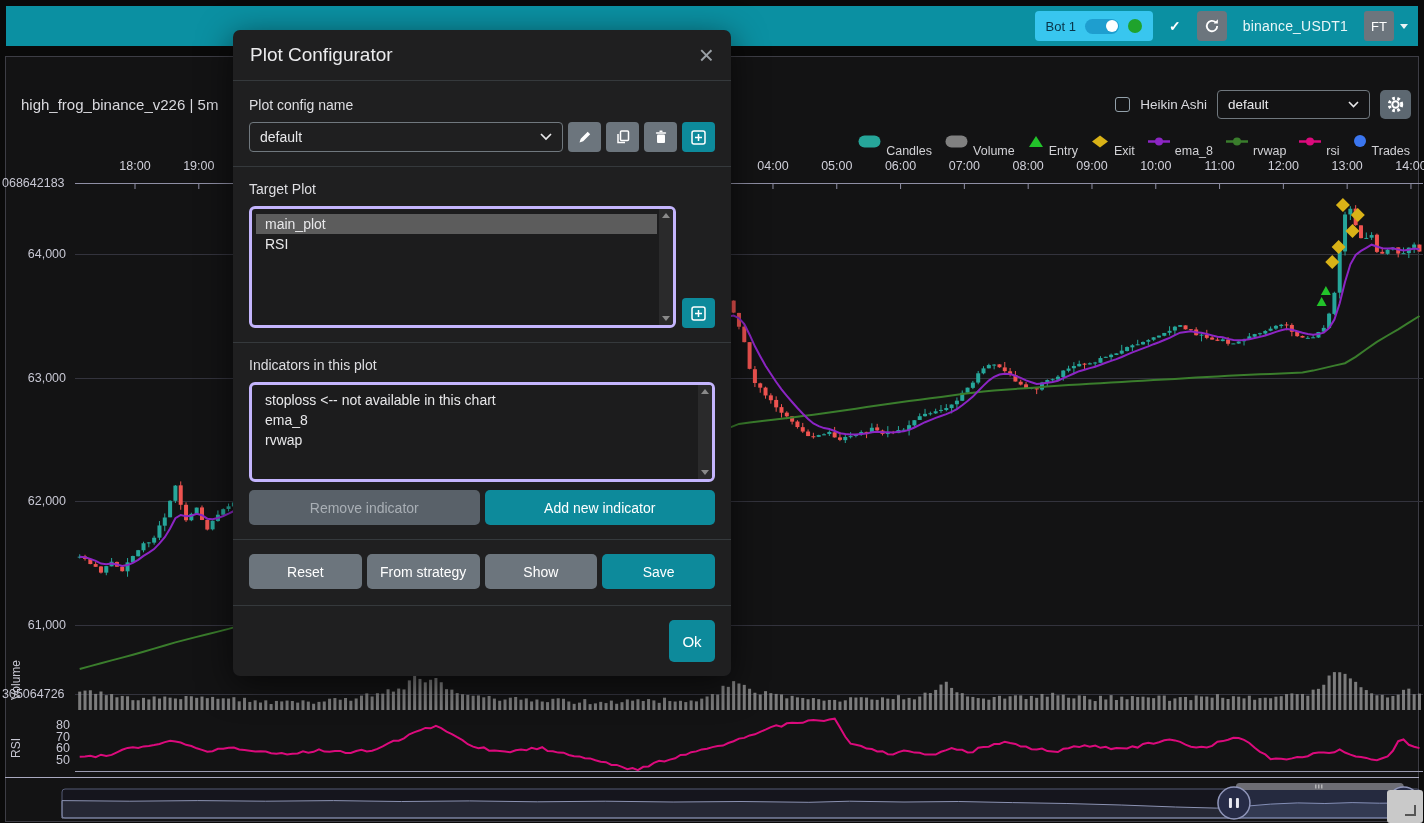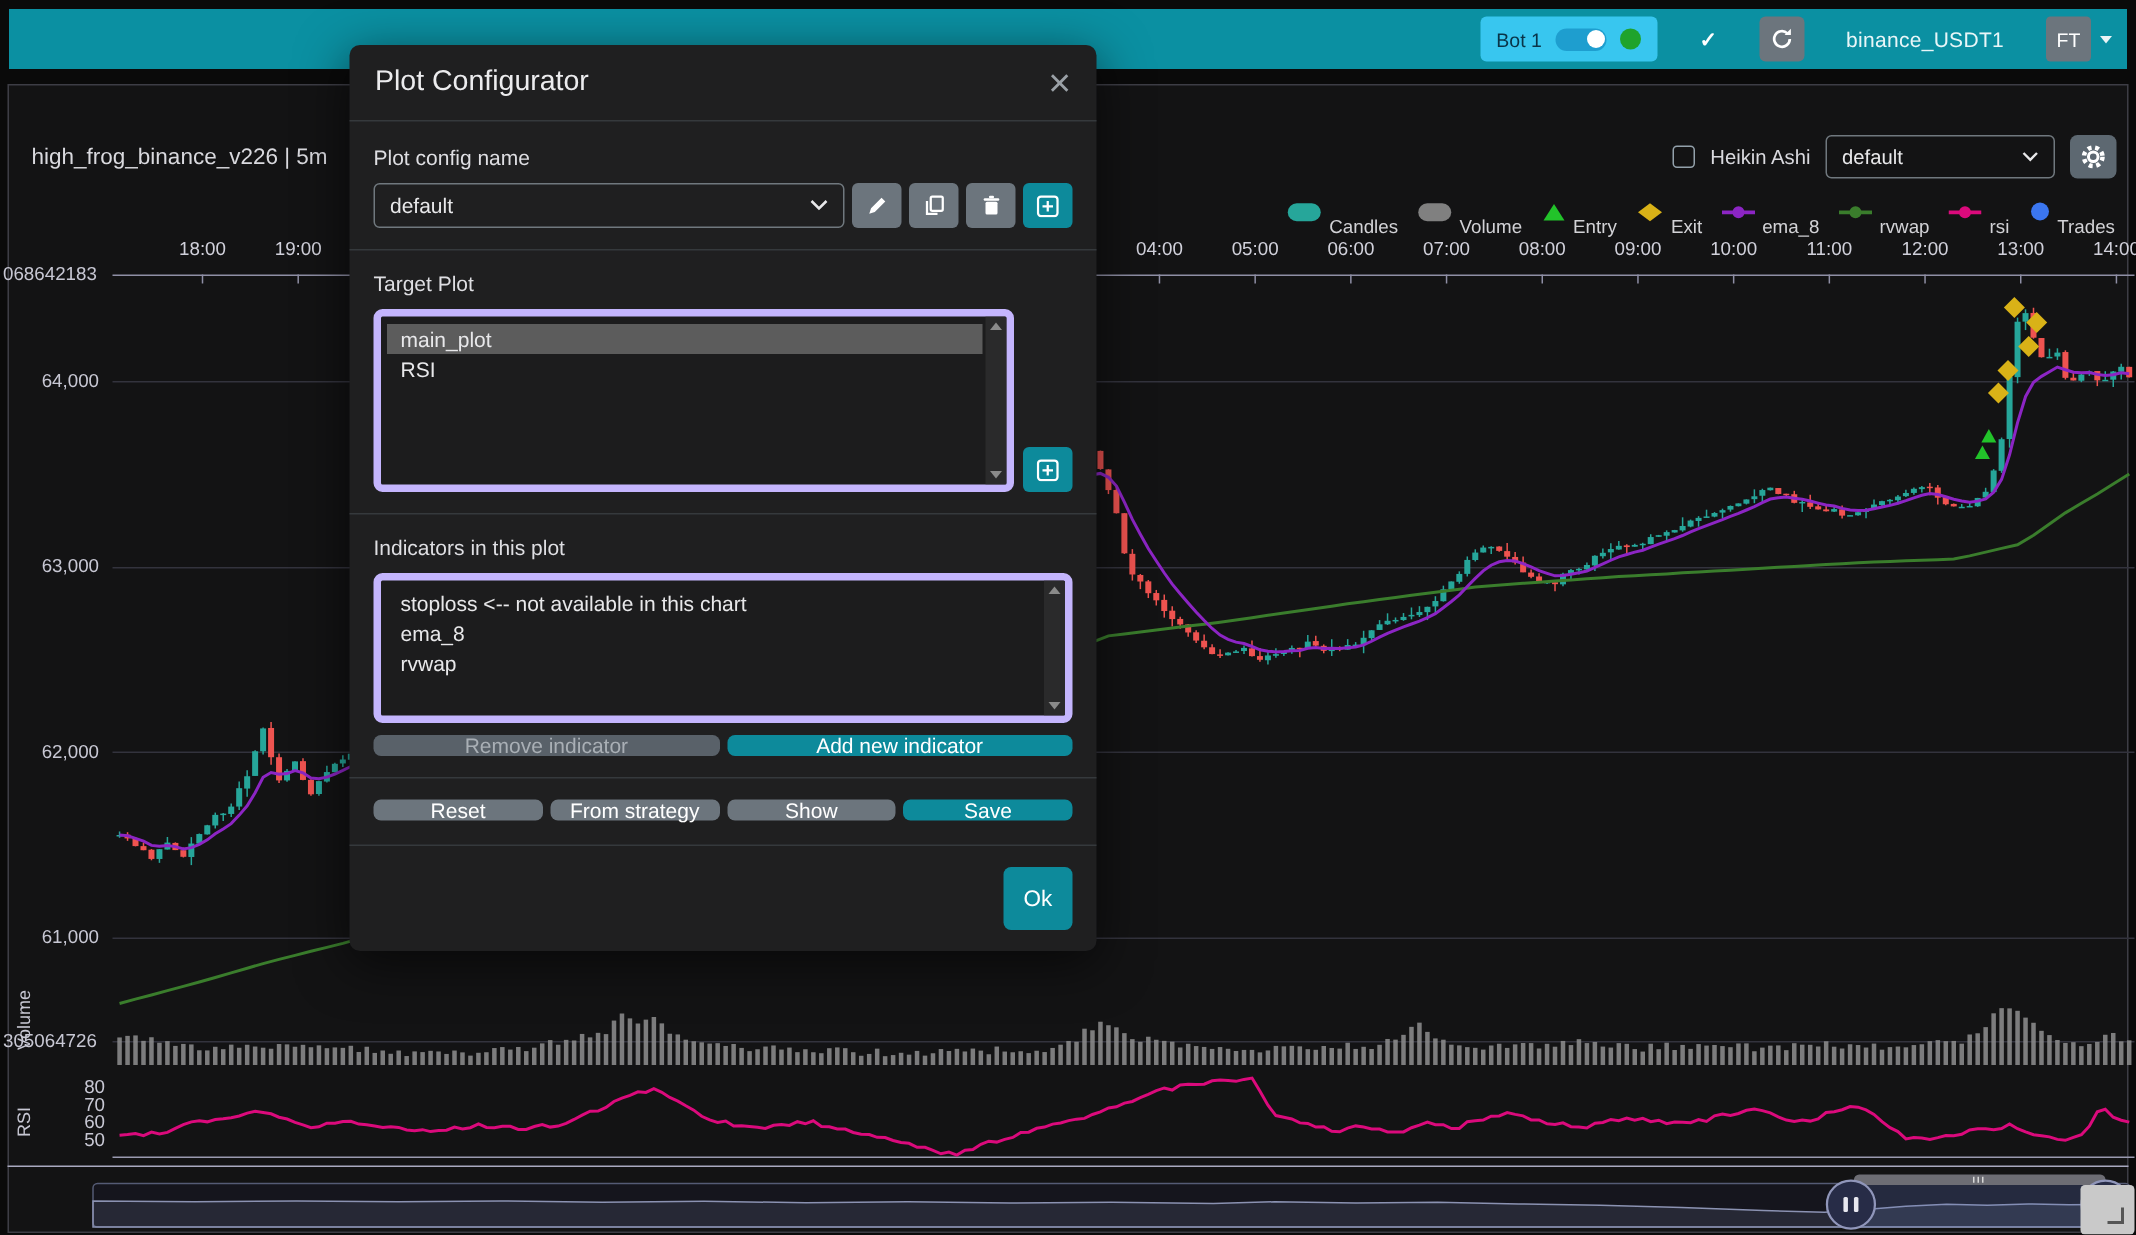--- a/index.html
+++ b/index.html
@@ -1,21 +1,21 @@
 <!DOCTYPE html>
 <html><head>
 <meta charset="utf-8">
 <style>
   * { margin:0; padding:0; box-sizing:border-box; }
   html,body { width:1424px; height:823px; background:#0a0a0a; overflow:hidden;
               font-family:"Liberation Sans", sans-serif; }
 
   
   .navbar{position:absolute;left:6px;right:6px;top:6px;height:40px;background:#0b90a2;
-          display:flex;align-items:center;justify-content:flex-end;gap:28px;padding:0 10px;z-index:4;}
+          display:flex;align-items:center;justify-content:flex-end;gap:16px;padding:0 10px;z-index:4;}
   .bot-pill{display:flex;align-items:center;gap:9px;background:#38c6ef;border-radius:4px;height:30px;padding:0 11px;cursor:pointer;}
   .bot-pill .bot-label{font-size:13px;color:#093448;}
   .toggle{width:34px;height:15px;border-radius:8px;background:#1e9ecf;position:relative;cursor:pointer;}
   .toggle .knob{position:absolute;right:1px;top:1.5px;width:12px;height:12px;border-radius:50%;background:#fff;}
   .status-dot{width:14px;height:14px;border-radius:50%;background:#1fa32c;}
   .nav-check{color:#fff;font-size:14px;font-weight:bold;}
   .icon-btn{width:30px;height:30px;border-radius:4px;background:#6c757d;border:none;display:flex;align-items:center;justify-content:center;cursor:pointer;}
   .account{font-size:14px;color:#e8f6f8;letter-spacing:.2px;}
   .avatar-wrap{display:flex;align-items:center;gap:6px;}
   .avatar{width:30px;height:30px;border-radius:3px;background:#6c757d;color:#fff;font-size:13px;
@@ -45,31 +45,31 @@
   .m-close{background:none;border:none;color:#9aa0a6;font-size:26px;line-height:20px;cursor:pointer;}
   .m-body{padding:12px 16px 0;}
   .sec-label{display:block;font-size:14px;color:#dedee2;margin:4px 0 9px;}
   .cfg-row{display:flex;gap:5px;}
   .select{flex:1;display:flex;align-items:center;justify-content:space-between;height:30px;border:1px solid #70787e;
           border-radius:4px;padding:0 10px;font-size:14px;color:#e8e8ea;background:#1f1f20;cursor:pointer;}
   .sq-btn{width:33px;height:30px;border:none;border-radius:4px;background:#6c757d;display:flex;align-items:center;justify-content:center;cursor:pointer;}
   .sq-btn.teal{background:#0d8a9b;}
   .m-hr{border:0;border-top:1px solid #35393c;margin:14px -16px;}
   .plot-row{display:flex;align-items:flex-end;}
-  .listbox{position:relative;flex:1;border:5px solid #c4b5fd;border-radius:6px;overflow:hidden;background:#1c1c1d;padding:5px 16px 5px 4px;}
+  .listbox{position:relative;flex:1;border:3px solid #c4b5fd;border-radius:6px;overflow:hidden;background:#1c1c1d;padding:5px 16px 5px 4px;}
   .listbox.target{height:122px;}
   .listbox.inds{height:100px;}
   .list-item{font-size:14px;color:#e8e8ea;line-height:20px;padding:0 9px;cursor:pointer;white-space:nowrap;}
   .list-item.selected{background:#5c5c5c;}
   .scroll-col{position:absolute;right:0;top:0;bottom:0;width:14px;background:#2a2a2b;display:flex;flex-direction:column;
               justify-content:space-between;align-items:center;padding:4px 0;}
   .arr-up{width:0;height:0;border-left:4px solid transparent;border-right:4px solid transparent;border-bottom:5px solid #8a8a8a;}
   .arr-dn{width:0;height:0;border-left:4px solid transparent;border-right:4px solid transparent;border-top:5px solid #8a8a8a;}
   .add-col{display:flex;flex-direction:column;justify-content:flex-end;margin-left:6px;}
-  .btn{height:14px;border:none;border-radius:5px;font-size:14px;color:#fff;cursor:pointer;
+  .btn{height:35px;border:none;border-radius:5px;font-size:14px;color:#fff;cursor:pointer;
        display:flex;align-items:center;justify-content:center;font-family:"Liberation Sans",sans-serif;}
   .btn-gray{background:#6c757d;}
   .btn-teal{background:#0d8a9b;}
   .btn-muted{background:#596169;color:#a9afb5;cursor:default;}
   .ind-btn-row{display:flex;gap:5px;margin-top:8px;}
   .ind-btn-row .btn{flex:1;}
   .quad-row{display:flex;gap:5px;margin:14px 0 0;}
   .quad-row .btn{flex:1;}
   .m-footer{border-top:1px solid #35393c;margin-top:16px;padding:14px 16px;display:flex;justify-content:flex-end;}
   .ok-btn{width:46px;height:42px;font-size:15px;}

